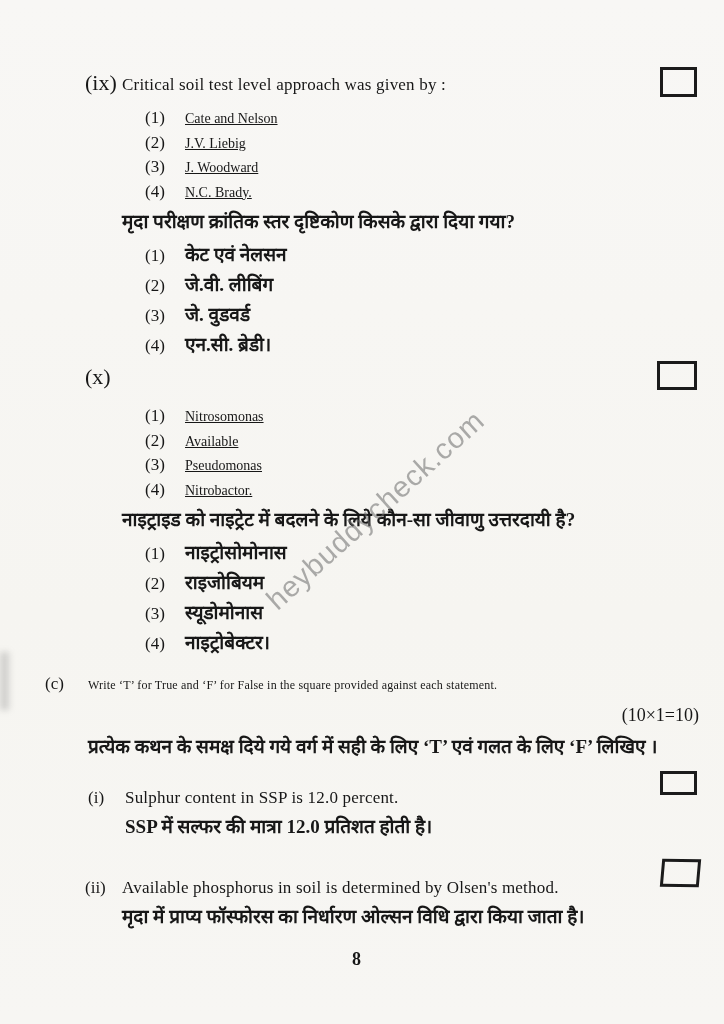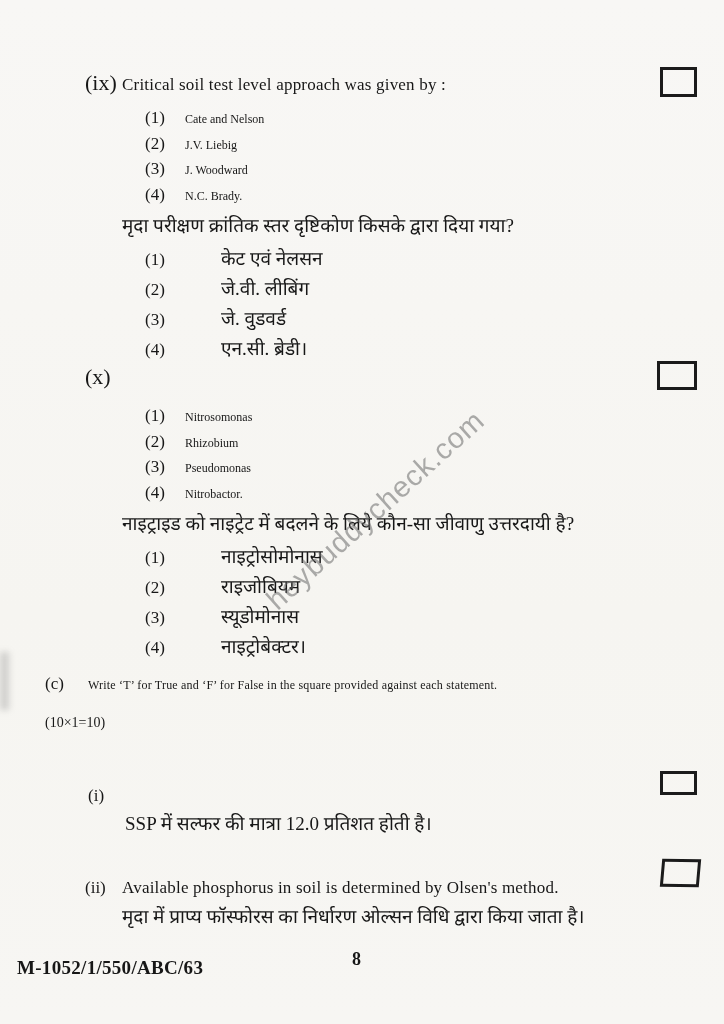--- a/index.html
+++ b/index.html
@@ -18,32 +18,32 @@
   .block { position:absolute; }
 
   .row { display:flex; align-items:baseline; }
 
   .qlabel { flex:0 0 37px; font-size:22px; }
   .en-q   { font-size:17px; line-height:23px; letter-spacing:.2px; }
 
   .opts-en { margin-left:60px; margin-top:10px; }
   .opts-en .row { line-height:23.5px; }
   .opt-num { flex:0 0 40px; font-size:17px; }
-  .opt-text-en { font-size:12px; }
-
-  .hi { font-family:"Liberation Serif", serif; font-weight:400; }
+  .opt-text-en { font-size:14px;text-decoration:underline; }
+
+  .hi { font-family:"Liberation Serif", serif; font-weight:700; }
   .hi-q { margin-left:37px; margin-top:4px; font-size:19px; line-height:28px; }
   .opts-hi { margin-left:60px; margin-top:4px; }
   .opts-hi .row { line-height:29px; }
-  .opt-text-hi { font-size:19px;margin-left:36px; }
+  .opt-text-hi { font-size:19px; }
   .opts-hi .opt-num { font-weight:400; }
 
   .c-label { flex:0 0 43px; font-size:17px; }
   .c-instr { font-size:12px; line-height:23px; letter-spacing:.2px; }
-  .c-marks { text-align:left; padding-right:6px; font-size:14px; line-height:24px; margin-top:14px; }
+  .c-marks { text-align:right; padding-right:6px; font-size:18px; line-height:24px; margin-top:6px; }
   .c-hindi { margin-left:43px; margin-top:6px; font-size:19px; line-height:28px; }
 
   .stmt-label { flex:0 0 37px; font-size:17px; }
   .stmt-en { font-size:17px; line-height:23px; letter-spacing:.2px; }
   .stmt-hi { margin-left:37px; margin-top:4px; font-size:19px; line-height:27px; }
 
   .checkbox {
     position:absolute;
     border:3px solid #1b1b1b;
     background:transparent;
@@ -144,21 +144,21 @@
     <div class="row">
       <span class="qlabel">(x)</span>
     </div>
     <div class="opts-en" style="margin-top:14px;">
       <div class="row">
         <span class="opt-num">(1)</span>
         <span class="opt-text-en">Nitrosomonas</span>
       </div>
       <div class="row">
         <span class="opt-num">(2)</span>
-        <span class="opt-text-en">Rhizobium</span>
+        <span class="opt-text-en">Available</span>
       </div>
       <div class="row">
         <span class="opt-num">(3)</span>
         <span class="opt-text-en">Pseudomonas</span>
       </div>
       <div class="row">
         <span class="opt-num">(4)</span>
         <span class="opt-text-en">Nitrobactor.</span>
       </div>
     </div>
@@ -182,33 +182,34 @@
       </div>
     </div>
   </div>
 
   <div class="block" style="left:45px; top:674px; width:660px;">
     <div class="row">
       <span class="c-label">(c)</span>
       <span class="c-instr">Write ‘T’ for True and ‘F’ for False in the square provided against each statement.</span>
     </div>
     <div class="c-marks">(10×1=10)</div>
+    <div class="hi c-hindi">प्रत्येक कथन के समक्ष दिये गये वर्ग में सही के लिए ‘T’ एवं गलत के लिए ‘F’ लिखिए ।</div>
   </div>
 
   <div class="block" style="left:88px; top:786px; width:540px;">
     <div class="row">
       <span class="stmt-label">(i)</span>
+      <span class="stmt-en">Sulphur content in SSP is 12.0 percent.</span>
     </div>
     <div class="hi stmt-hi">SSP में सल्फर की मात्रा 12.0 प्रतिशत होती है।</div>
   </div>
 
   <div class="block" style="left:85px; top:876px; width:560px;">
     <div class="row">
       <span class="stmt-label">(ii)</span>
       <span class="stmt-en">Available phosphorus in soil is determined by Olsen's method.</span>
     </div>
     <div class="hi stmt-hi">मृदा में प्राप्य फॉस्फोरस का निर्धारण ओल्सन विधि द्वारा किया जाता है।</div>
   </div>
 
-  <div class="footer-code">M-1052/1/550/ABC/63</div>
   <div class="footer-page">8</div>
 
 </div>
 
 </body></html>

